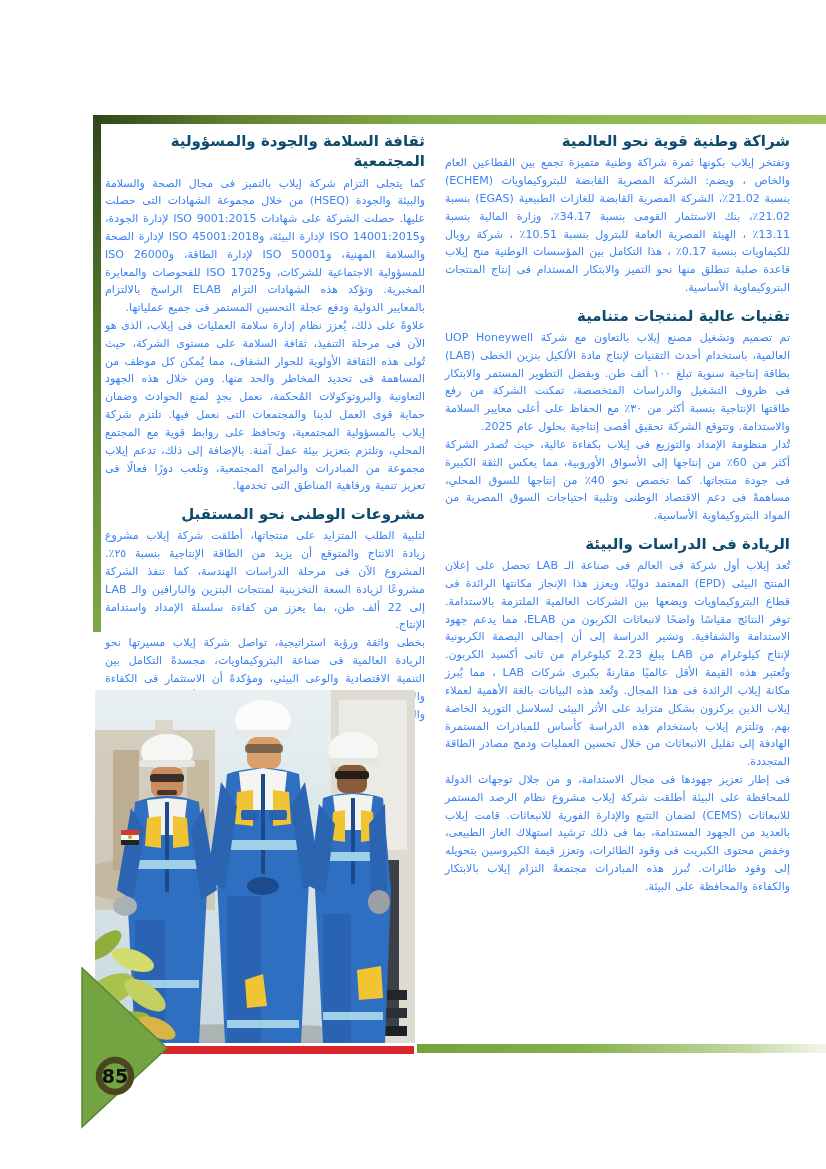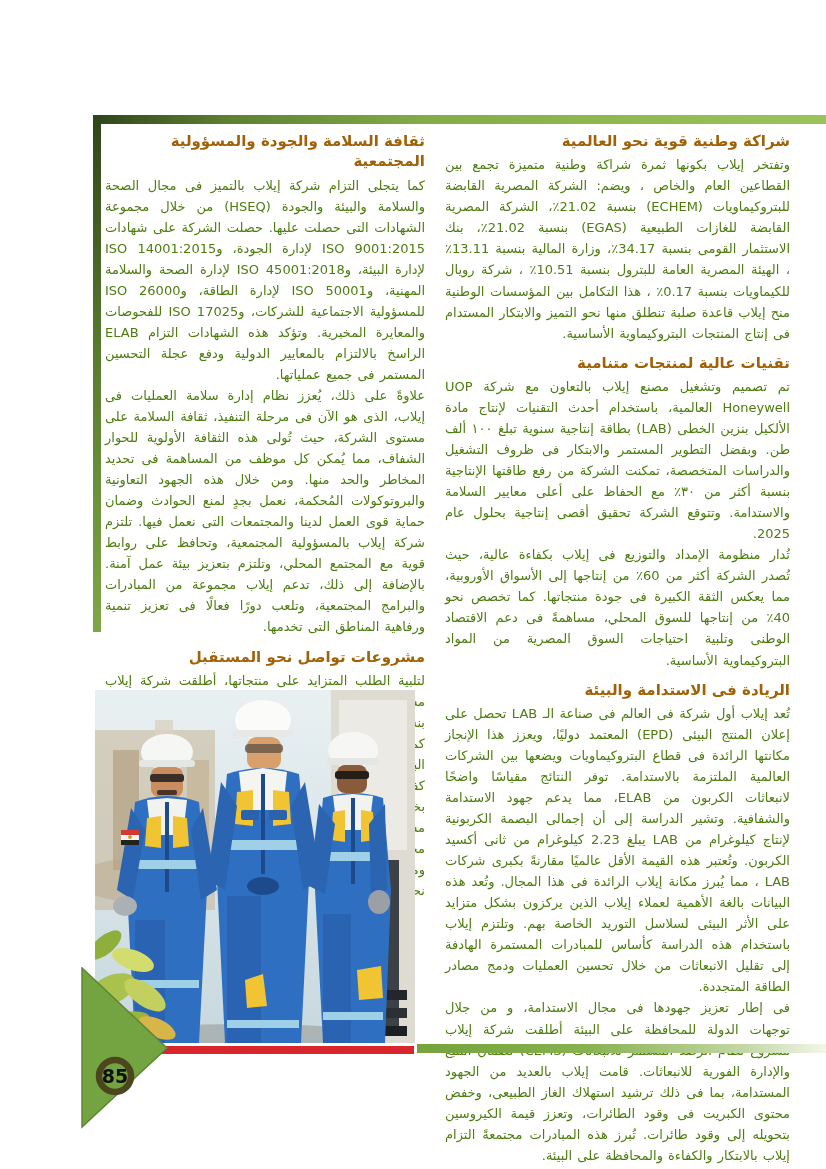--- a/index.html
+++ b/index.html
@@ -17,28 +17,28 @@
     background:linear-gradient(180deg,#2f451a 0%,#577a2e 45%,#7fa746 100%);
   }
   
   .columns{
     position:absolute;left:105px;top:131px;width:685px;
     display:flex;gap:20px;align-items:flex-start;
   }
   .col-a{width:345px;}
   .col-b{width:320px;}
   h2.sec{
-    font-size:15px;line-height:1.35;font-weight:bold;color:#a16207;
+    font-size:15px;line-height:1.35;font-weight:bold;color:#0c4a6e;
     margin:9px 0 3px 0;padding:0;
   }
   h2.sec.first{margin-top:0;}
   p.body{
-    font-size:13px;line-height:1.62;margin:0;padding:0;
+    font-size:11px;line-height:1.62;margin:0;padding:0;
     text-align:justify;text-align-last:right;font-weight:500;
-    color:#4d7c0f;word-spacing:1px;
+    color:#3b82f6;word-spacing:1px;
   }
   
   .photo{
     position:absolute;left:95px;top:690px;width:320px;height:353px;z-index:1;
   }
   
   .red-rule{position:absolute;left:95px;top:1046px;width:319px;height:8px;background:#d8262c;z-index:0;}
   .green-rule{
     position:absolute;left:417px;top:1044px;width:409px;height:9px;
     background:linear-gradient(90deg,#74a23d 0%,#86b14c 40%,#c3d7a4 80%,#f2f6ea 100%);
@@ -58,31 +58,31 @@
 
     <div class="col-a">
       <h2 class="sec first">شراكة وطنية قوية نحو العالمية</h2>
       <p class="body">وتفتخر إيلاب بكونها ثمرة شراكة وطنية متميزة تجمع بين القطاعين العام والخاص ، ويضم: الشركة المصرية القابضة للبتروكيماويات (ECHEM) بنسبة 21.02٪، الشركة المصرية القابضة للغازات الطبيعية (EGAS) بنسبة 21.02٪، بنك الاستثمار القومى بنسبة 34.17٪، وزارة المالية بنسبة 13.11٪ ، الهيئة المصرية العامة للبترول بنسبة 10.51٪ ، شركة رويال للكيماويات بنسبة 0.17٪ ، هذا التكامل بين المؤسسات الوطنية منح إيلاب قاعدة صلبة تنطلق منها نحو التميز والابتكار المستدام فى إنتاج المنتجات البتروكيماوية الأساسية.</p>
 
       <h2 class="sec">تقنيات عالية لمنتجات متنامية</h2>
       <p class="body">تم تصميم وتشغيل مصنع إيلاب بالتعاون مع شركة UOP Honeywell العالمية، باستخدام أحدث التقنيات لإنتاج مادة الألكيل بنزين الخطى (LAB) بطاقة إنتاجية سنوية تبلغ ١٠٠ ألف طن. وبفضل التطوير المستمر والابتكار فى ظروف التشغيل والدراسات المتخصصة، تمكنت الشركة من رفع طاقتها الإنتاجية بنسبة أكثر من ٣٠٪ مع الحفاظ على أعلى معايير السلامة والاستدامة. وتتوقع الشركة تحقيق أقصى إنتاجية بحلول عام 2025.</p>
 
       <p class="body">تُدار منظومة الإمداد والتوزيع فى إيلاب بكفاءة عالية، حيث تُصدر الشركة أكثر من 60٪ من إنتاجها إلى الأسواق الأوروبية، مما يعكس الثقة الكبيرة فى جودة منتجاتها. كما تخصص نحو 40٪ من إنتاجها للسوق المحلي، مساهمةً فى دعم الاقتصاد الوطنى وتلبية احتياجات السوق المصرية من المواد البتروكيماوية الأساسية.</p>
 
-      <h2 class="sec">الريادة فى الاستدامة والبيئة</h2>
+      <h2 class="sec">الريادة فى الدراسات والبيئة</h2>
       <p class="body">تُعد إيلاب أول شركة فى العالم فى صناعة الـ LAB تحصل على إعلان المنتج البيئى (EPD) المعتمد دوليًا، ويعزز هذا الإنجاز مكانتها الرائدة فى قطاع البتروكيماويات ويضعها بين الشركات العالمية الملتزمة بالاستدامة. توفر النتائج مقياسًا واضحًا لانبعاثات الكربون من ELAB، مما يدعم جهود الاستدامة والشفافية. وتشير الدراسة إلى أن إجمالى البصمة الكربونية لإنتاج كيلوغرام من LAB يبلغ 2.23 كيلوغرام من ثانى أكسيد الكربون. وتُعتبر هذه القيمة الأقل عالميًا مقارنةً بكبرى شركات LAB ، مما يُبرز مكانة إيلاب الرائدة فى هذا المجال. وتُعد هذه البيانات بالغة الأهمية لعملاء إيلاب الذين يركزون بشكل متزايد على الأثر البيئى لسلاسل التوريد الخاصة بهم. وتلتزم إيلاب باستخدام هذه الدراسة كأساس للمبادرات المستمرة الهادفة إلى تقليل الانبعاثات من خلال تحسين العمليات ودمج مصادر الطاقة المتجددة.</p>
       <p class="body">فى إطار تعزيز جهودها فى مجال الاستدامة، و من جلال توجهات الدولة للمحافظة على البيئة أطلقت شركة إيلاب مشروع نظام الرصد المستمر للانبعاثات (CEMS) لضمان التتبع والإدارة الفورية للانبعاثات. قامت إيلاب بالعديد من الجهود المستدامة، بما فى ذلك ترشيد استهلاك الغاز الطبيعى، وخفض محتوى الكبريت فى وقود الطائرات، وتعزز قيمة الكيروسين بتحويله إلى وقود طائرات. تُبرز هذه المبادرات مجتمعةً التزام إيلاب بالابتكار والكفاءة والمحافظة على البيئة.</p>
     </div>
 
     <div class="col-b">
       <h2 class="sec first">ثقافة السلامة والجودة والمسؤولية المجتمعية</h2>
       <p class="body">كما يتجلى التزام شركة إيلاب بالتميز فى مجال الصحة والسلامة والبيئة والجودة (HSEQ) من خلال مجموعة الشهادات التى حصلت عليها. حصلت الشركة على شهادات ISO 9001:2015 لإدارة الجودة، وISO 14001:2015 لإدارة البيئة، وISO 45001:2018 لإدارة الصحة والسلامة المهنية، وISO 50001 لإدارة الطاقة، وISO 26000 للمسؤولية الاجتماعية للشركات، وISO 17025 للفحوصات والمعايرة المخبرية. وتؤكد هذه الشهادات التزام ELAB الراسخ بالالتزام بالمعايير الدولية ودفع عجلة التحسين المستمر فى جميع عملياتها.</p>
       <p class="body">علاوةً على ذلك، يُعزز نظام إدارة سلامة العمليات فى إيلاب، الذى هو الآن فى مرحلة التنفيذ، ثقافة السلامة على مستوى الشركة، حيث تُولى هذه الثقافة الأولوية للحوار الشفاف، مما يُمكن كل موظف من المساهمة فى تحديد المخاطر والحد منها. ومن خلال هذه الجهود التعاونية والبروتوكولات المُحكمة، نعمل بجدٍ لمنع الحوادث وضمان حماية قوى العمل لدينا والمجتمعات التى نعمل فيها. تلتزم شركة إيلاب بالمسؤولية المجتمعية، وتحافظ على روابط قوية مع المجتمع المحلي، وتلتزم بتعزيز بيئة عمل آمنة. بالإضافة إلى ذلك، تدعم إيلاب مجموعة من المبادرات والبرامج المجتمعية، وتلعب دورًا فعالًا فى تعزيز تنمية ورفاهية المناطق التى تخدمها.</p>
 
-      <h2 class="sec">مشروعات تواصل نحو المستقبل</h2>
+      <h2 class="sec">مشروعات الوطنى نحو المستقبل</h2>
       <p class="body">لتلبية الطلب المتزايد على منتجاتها، أطلقت شركة إيلاب مشروع زيادة الانتاج والمتوقع أن يزيد من الطاقة الإنتاجية بنسبة ٢٥٪. المشروع الآن فى مرحلة الدراسات الهندسة، كما تنفذ الشركة مشروعًا لزيادة السعة التخزينية لمنتجات البنزين والبارافين والـ LAB إلى 22 ألف طن، بما يعزز من كفاءة سلسلة الإمداد واستدامة الإنتاج.</p>
       <p class="body">بخطى واثقة ورؤية استراتيجية، تواصل شركة إيلاب مسيرتها نحو الريادة العالمية فى صناعة البتروكيماويات، مجسدةً التكامل بين التنمية الاقتصادية والوعى البيئي، ومؤكدةً أن الاستثمار فى الكفاءة والاستدامة هو الطريق نحو مستقبل صناعى أكثر إشراقًا لمصر والعالم.</p>
     </div>
   </div>
 
   <div class="red-rule"></div>
   <div class="green-rule"></div>
 
   <svg class="photo" viewBox="0 0 320 353" xmlns="http://www.w3.org/2000/svg">
     <defs>

